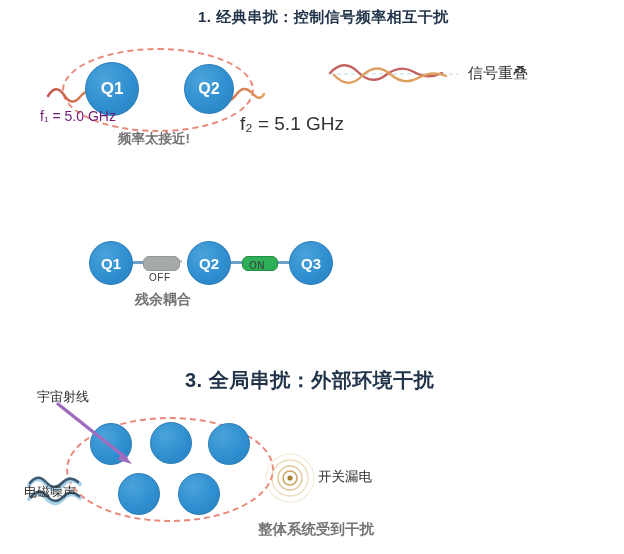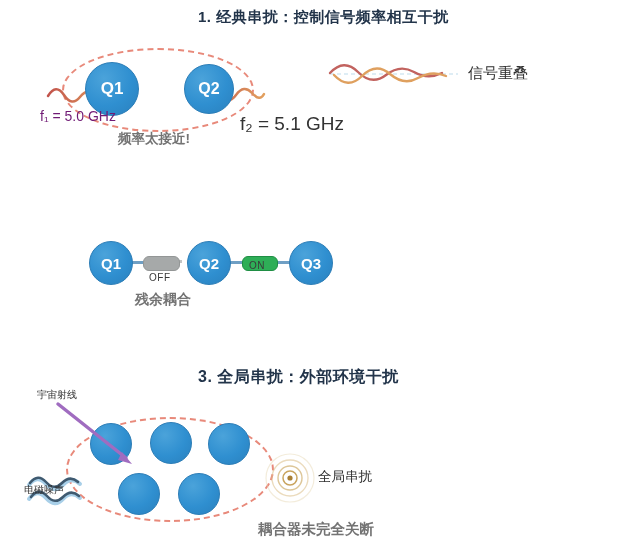--- a/index.html
+++ b/index.html
@@ -16,21 +16,21 @@
     position:absolute;border-radius:50%;
     background:radial-gradient(circle at 35% 30%, #4ba3da 0%, #2f8fd0 55%, #2a80bd 100%);
     border:1px solid #2a7cb6;
     color:#ffffff;font-weight:bold;
     display:flex;align-items:center;justify-content:center;
   }
   .dashed-ellipse{
     position:absolute;border:2px dashed #e8897a;border-radius:50%;
   }
   .label{
-    position:absolute;font-size:10px;color:#2e2e2e;white-space:nowrap;
+    position:absolute;font-size:13px;color:#2e2e2e;white-space:nowrap;
   }
   .warning{
     position:absolute;color:#737373;font-weight:bold;font-size:13.5px;white-space:nowrap;
   }
   .connector{
     position:absolute;height:3px;background:#6f9fc4;border-radius:2px;
   }
   .coupler{
     position:absolute;height:13px;border-radius:6px;
   }
@@ -113,21 +113,21 @@
   <div class="qubit" style="left:187px;top:241px;width:42px;height:42px;font-size:15px;">
     <span>Q2</span>
   </div>
   <div class="qubit" style="left:289px;top:241px;width:42px;height:42px;font-size:15px;">
     <span>Q3</span>
   </div>
 
   <div class="warning" style="left:135px;top:291px;font-size:14px;font-weight:bold;">残余耦合</div>
 
 
-  <div class="sec-title" style="left:160px;top:367px;font-size:16px;text-align:center;">3. 全局串扰：外部环境干扰</div>
+  <div class="sec-title" style="left:147px;top:367px;font-size:20px;text-align:center;">3. 全局串扰：外部环境干扰</div>
 
   <div class="label" style="left:37px;top:388px;">宇宙射线</div>
 
   <div class="dashed-ellipse" style="left:66px;top:417px;width:204px;height:101px;"></div>
 
   <div class="qubit" style="left:90px;top:423px;width:40px;height:40px;"></div>
   <div class="qubit" style="left:150px;top:422px;width:40px;height:40px;"></div>
   <div class="qubit" style="left:208px;top:423px;width:40px;height:40px;"></div>
   <div class="qubit" style="left:118px;top:473px;width:40px;height:40px;"></div>
   <div class="qubit" style="left:178px;top:473px;width:40px;height:40px;"></div>
@@ -145,17 +145,17 @@
   </svg>
   <div class="label" style="left:24px;top:483px;">电磁噪声</div>
 
   <svg class="abs" style="left:263px;top:451px;" width="54" height="54" viewBox="0 0 54 54">
     <circle cx="27" cy="27" r="24" fill="none" stroke="#e4d4b0" stroke-width="1.2" opacity="0.45"></circle>
     <circle cx="27" cy="27" r="18" fill="none" stroke="#ddc391" stroke-width="1.3" opacity="0.6"></circle>
     <circle cx="27" cy="27" r="12" fill="none" stroke="#d5b87e" stroke-width="1.4" opacity="0.8"></circle>
     <circle cx="27" cy="27" r="7" fill="none" stroke="#c9a45e" stroke-width="1.5"></circle>
     <circle cx="27" cy="27" r="2.6" fill="#a97f35"></circle>
   </svg>
-  <div class="label" style="left:318px;top:468px;font-size:13.5px;">全局串扰</div>
+  <div class="label" style="left:318px;top:468px;font-size:13.5px;">开关漏电</div>
 
-  <div class="warning" style="left:258px;top:520px;font-size:14.5px;">耦合器未完全关断</div>
+  <div class="warning" style="left:258px;top:520px;font-size:14.5px;">整体系统受到干扰</div>
 
 </div>
 
 </body></html>

